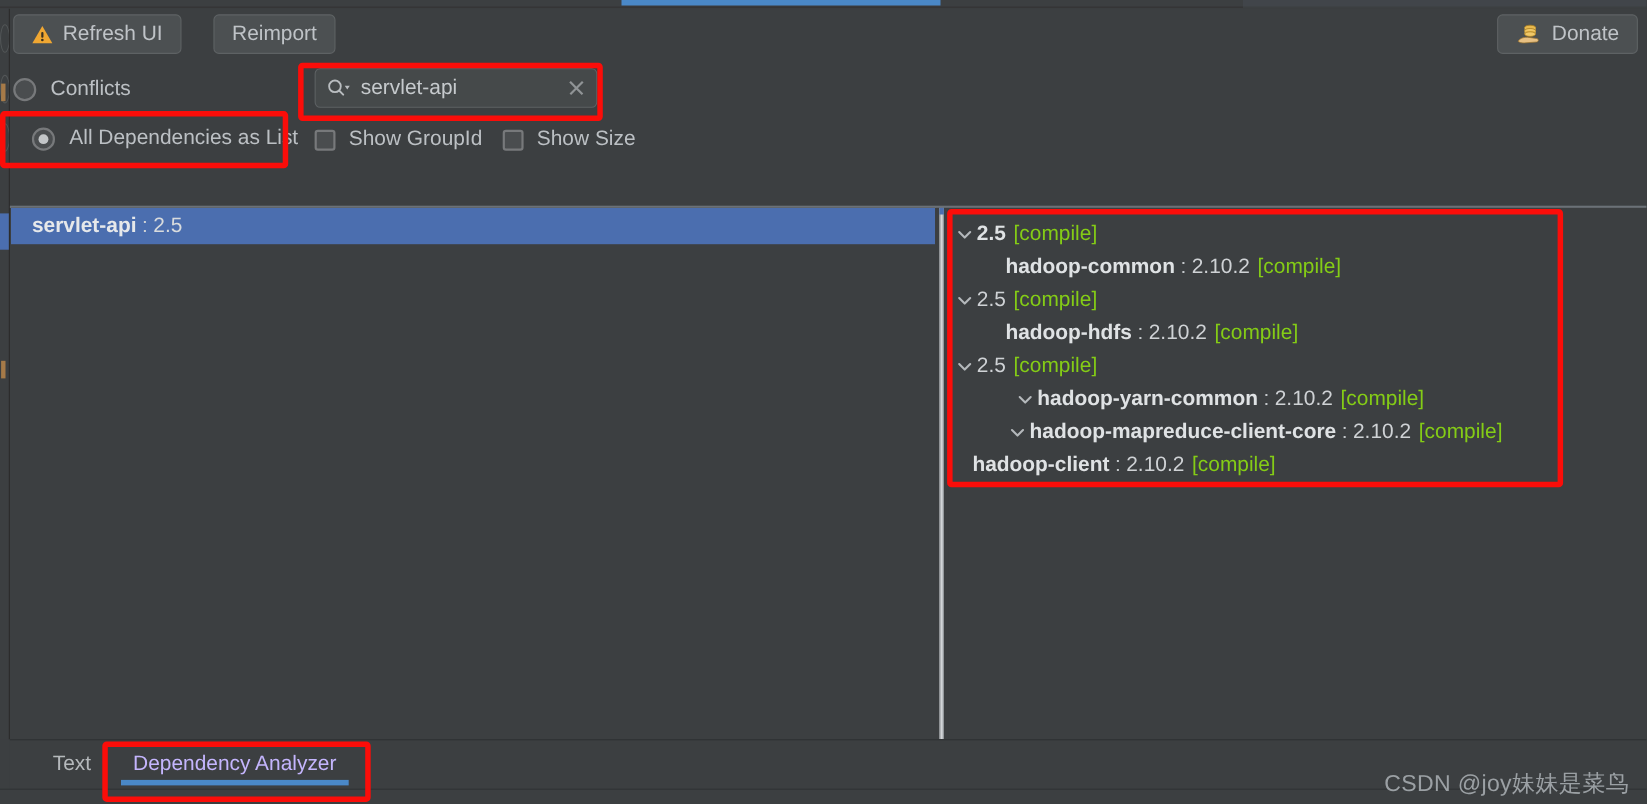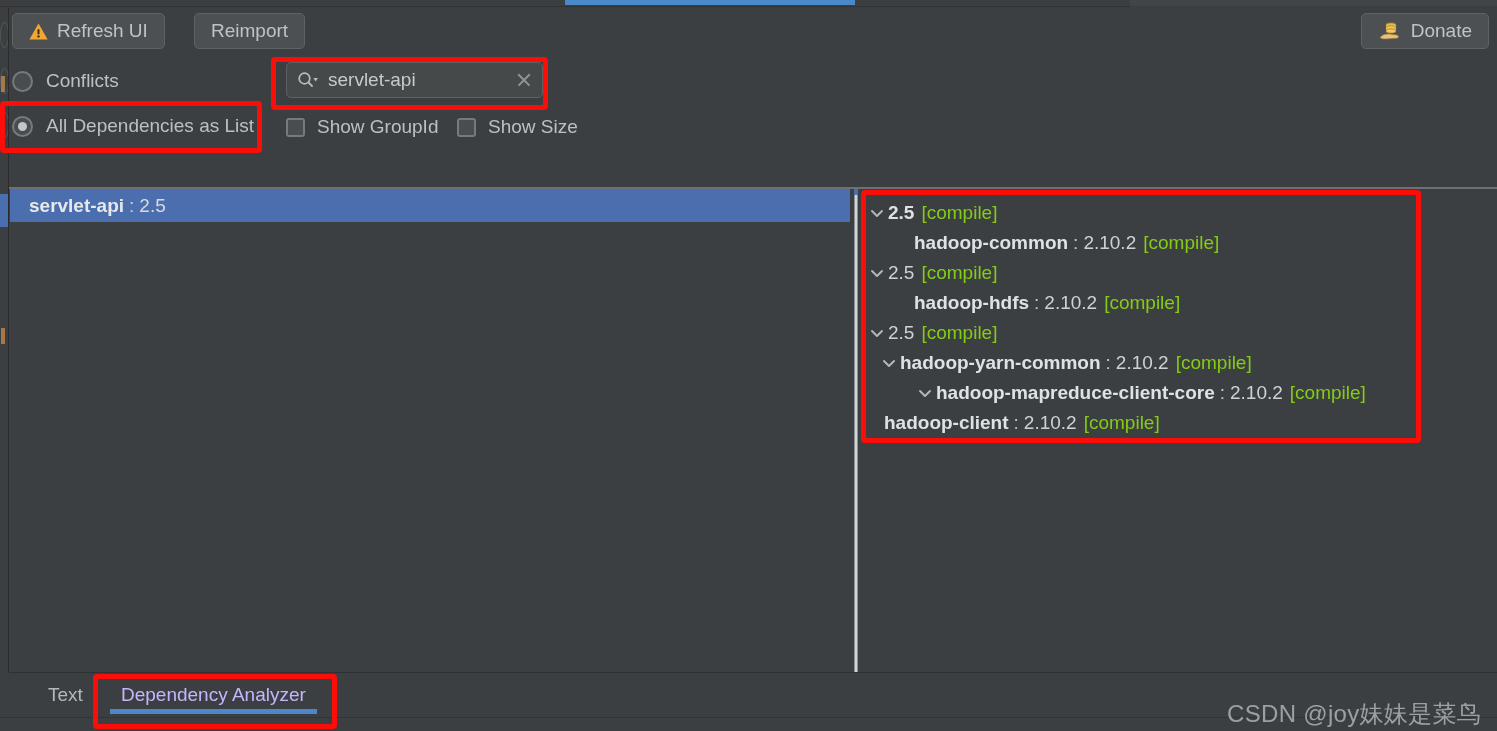--- a/index.html
+++ b/index.html
@@ -133,21 +133,21 @@
     position: absolute;
     display: flex;
     align-items: center;
     gap: 13px;
     font-size: 19px;
     color: #bcc0c4;
     cursor: pointer;
     white-space: nowrap;
   }
   .radio-conflicts { left: 3px; top: 12px; }
-  .radio-list      { left: 3px; top: 57px; text-align: center; }
+  .radio-list      { left: 20px; top: 57px; text-align: center; }
   .radio-tree      { left: 3px; top: 99px; }
 
   .radio-mark {
     width: 21px; height: 21px;
     border-radius: 50%;
     border: 2px solid #77797b;
     background: #4a4d4f;
     position: relative;
     flex: 0 0 auto;
   }
@@ -345,21 +345,21 @@
     left: 0; top: 717px;
     width: 1497px; height: 14px;
     background: #3c3f41;
     border-top: 1px solid #313436;
   }
 
   
   .watermark {
     position: absolute;
     right: 16px; top: 698px;
-    font-size: 24px;
+    font-size: 21px;
     color: #9ba0a4;
     white-space: nowrap;
     letter-spacing: .3px;
   }
 
   
   .anno {
     position: absolute;
     border: 5px solid #fb0d09;
     border-radius: 4px;
@@ -508,21 +508,21 @@
       </div>
       <div class="tree-row" style="padding-left: 4px;">
         <span class="chev">
           <svg viewBox="0 0 22 22" width="22" height="22">
             <path d="M6 9 L11 14 L16 9" fill="none" stroke="#b4b8bb" stroke-width="1.9" stroke-linecap="round" stroke-linejoin="round"></path>
           </svg>
         </span>
         <span class="t-name reg">2.5</span>
         <span class="t-scope">[compile]</span>
       </div>
-      <div class="tree-row" style="padding-left: 16px;">
+      <div class="tree-row" style="padding-left: 30px; margin-left: 29px;">
         <span class="chev">
           <svg viewBox="0 0 22 22" width="22" height="22">
             <path d="M6 9 L11 14 L16 9" fill="none" stroke="#b4b8bb" stroke-width="1.9" stroke-linecap="round" stroke-linejoin="round"></path>
           </svg>
         </span>
         <span class="t-name">hadoop-yarn-common</span>
         <span class="t-sep">:</span>
         <span class="t-ver">2.10.2</span>
         <span class="t-scope">[compile]</span>
       </div>

